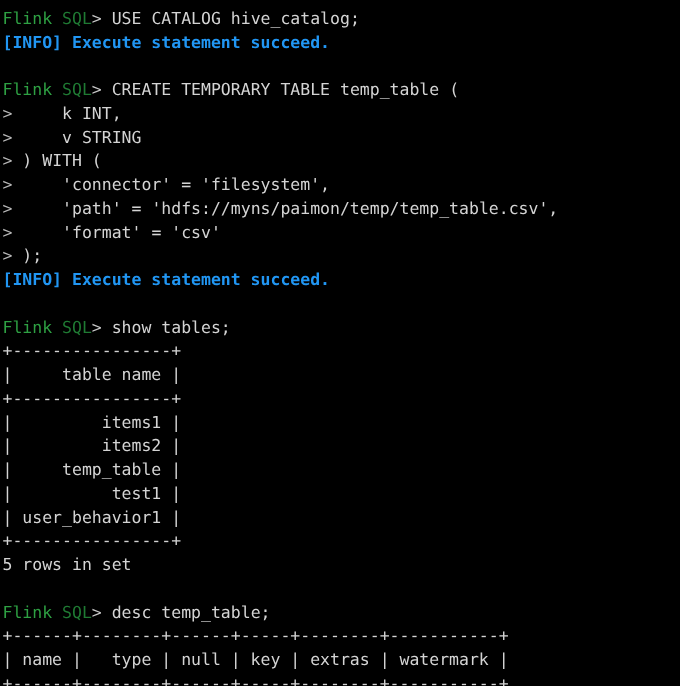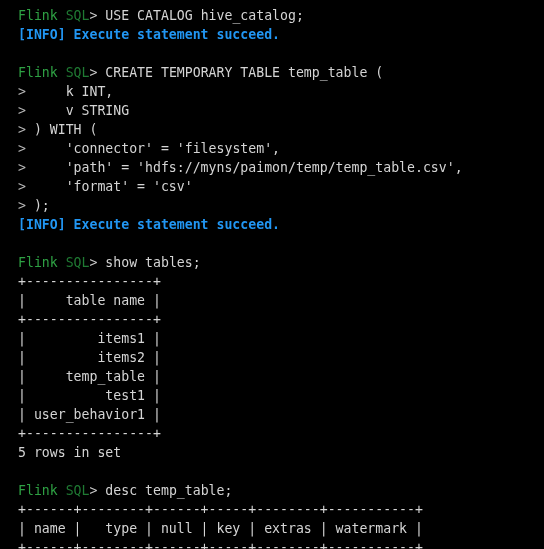--- a/index.html
+++ b/index.html
@@ -10,21 +10,21 @@
   body {
     width: 544px;
     height: 549px;
     overflow: hidden;
     font-family: "DejaVu Sans Mono", "Liberation Mono", monospace;
   }
   #terminal {
     width: 500px;
     height: 549px;
     background: #000000;
-    padding: 6px 0 0 18px;
+    padding: 6px 0 0 2px;
     box-sizing: border-box;
     font-family: "DejaVu Sans Mono", "Liberation Mono", monospace;
     font-size: 13.2px;
     line-height: 19px;
     color: #d4d4d4;
     white-space: pre;
     letter-spacing: 0px;
   }
   .line {
     height: 19px;

